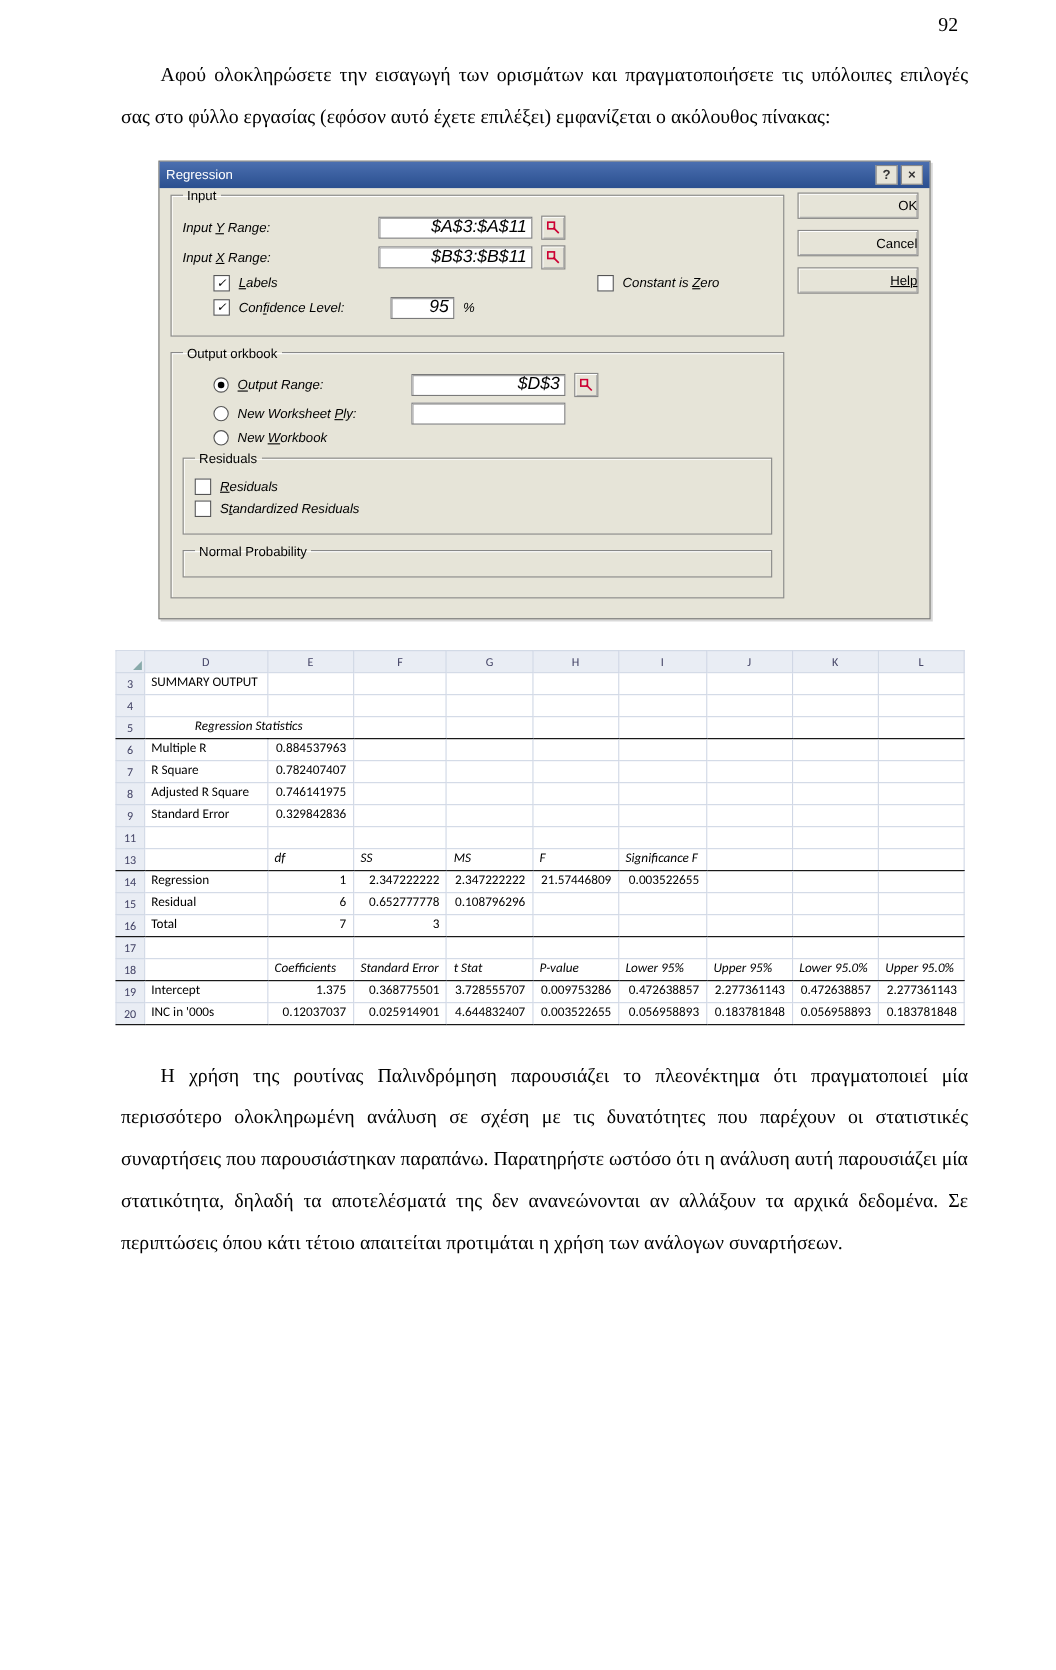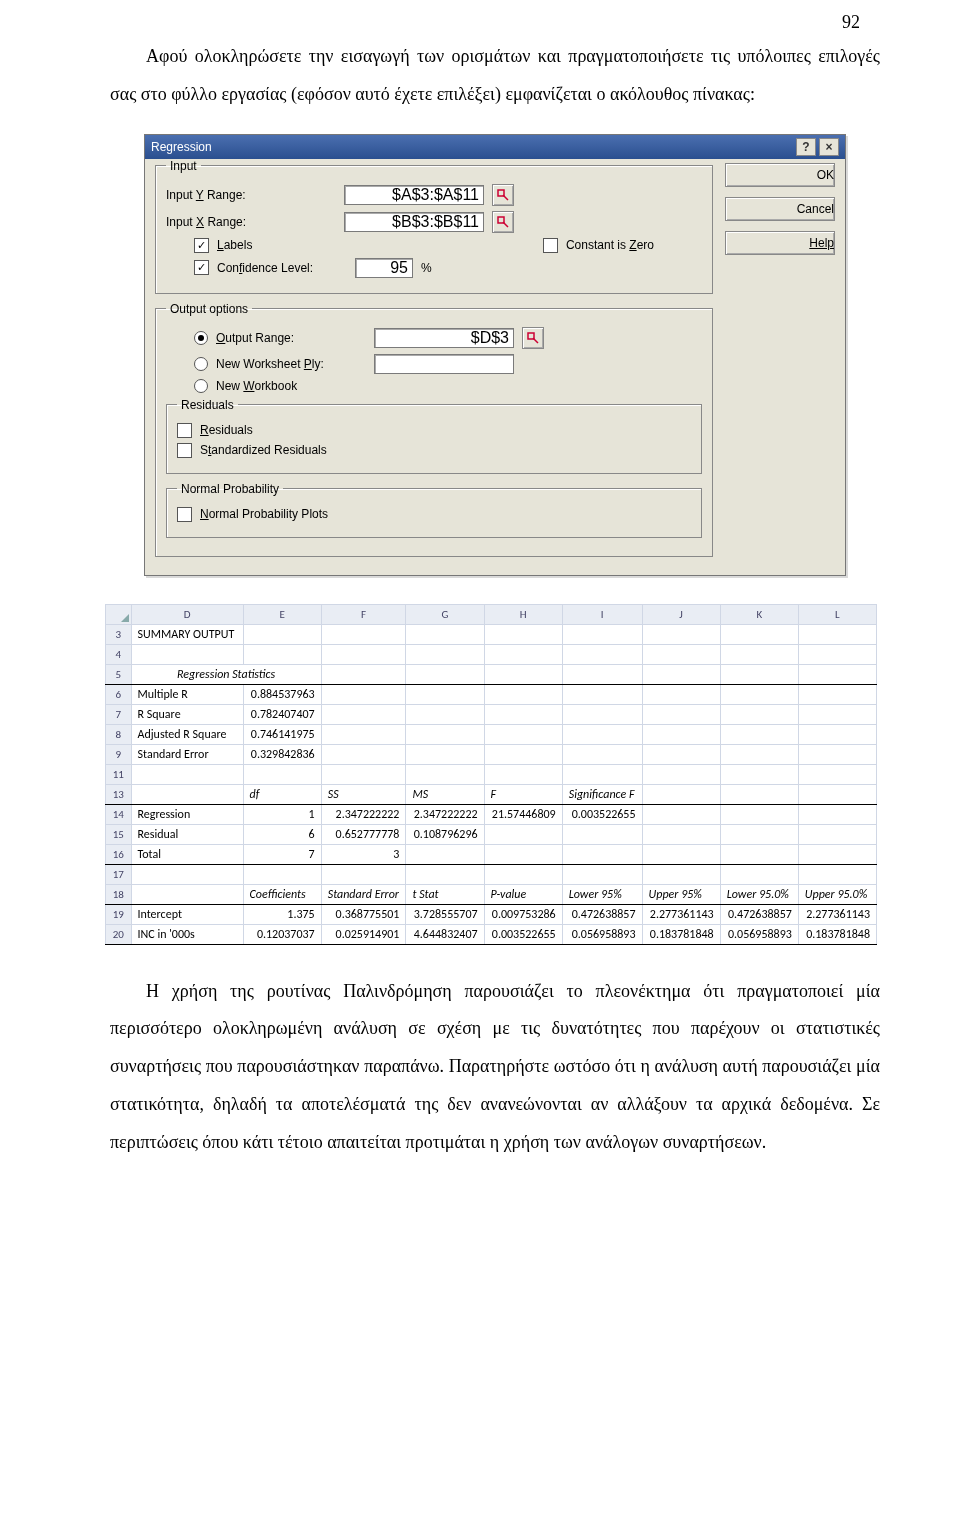--- a/index.html
+++ b/index.html
@@ -9,28 +9,28 @@
     background: #fff;
     width: 960px;
   }
   .page {
     padding: 30px 80px 40px 110px;
     position: relative;
   }
   .page-num {
     position: absolute;
     top: 12px;
-    right: 100px;
+    right: 89px;
     font-size: 18px;
   }
   .body-text {
     font-size: 18px;
     line-height: 2.1;
     text-align: justify;
-    margin: 8px 0 20px 0;
+    margin: 20px 0 20px 0;
   }
   .indent { text-indent: 36px; }
 
   
   .dialog {
     width: 700px;
     margin: 0 auto 28px auto;
     background: #e6e4d8;
     border: 1px solid #777;
     font-family: Verdana, Geneva, sans-serif;
@@ -72,21 +72,21 @@
     line-height: 22px;
     font-size: 12px;
   }
   fieldset {
     border: 1px solid #888;
     margin: 0 0 8px 0;
     padding: 6px 10px 10px 10px;
     box-shadow: inset 1px 1px #fff;
   }
   legend { padding: 0 4px; font-size: 12px; }
-  .row { display: flex; align-items: center; margin: 5px 0; gap: 8px; }
+  .row { display: flex; align-items: center; margin: 5px 0; gap: 8px; font-style: italic; }
   .lbl { width: 170px; }
   .txt {
     background: #fff;
     border: 1px solid #7a7a7a;
     box-shadow: inset 1px 1px #aaa;
     height: 18px;
     padding: 0 4px;
     font-size: 16px;
     flex: 0 0 130px;
     line-height: 18px;
@@ -227,21 +227,21 @@
           <div class="row">
             <span style="width:20px"></span>
             <span class="chk">✓</span>
             <span style="width:130px"><span>Con</span><span class="underline-access">f</span><span>idence Level:</span></span>
             <span class="txt narrow">95</span>
             <span>%</span>
           </div>
         </fieldset>
 
         <fieldset>
-          <legend>Output options</legend>
+          <legend>Output orkbook</legend>
           <div class="row">
             <span style="width:20px"></span>
             <span class="radio checked"></span>
             <span class="lbl" style="width:150px"><span class="underline-access">O</span><span>utput Range:</span></span>
             <span class="txt">$D$3</span>
             <span class="range-btn">
               <svg viewBox="0 0 12 12">
                   <rect x="1" y="1" width="6" height="6" fill="none" stroke="#c03" stroke-width="1.5"></rect>
                   <path d="M6 6 L11 11" stroke="#c03" stroke-width="1.5"></path>
                 </svg>
@@ -270,24 +270,20 @@
                 <div class="row">
                   <span class="chk"></span>
                   <span><span>S</span><span class="underline-access">t</span><span>andardized Residuals</span></span>
                 </div>
               </div>
             </div>
           </fieldset>
 
           <fieldset>
             <legend>Normal Probability</legend>
-            <div class="row">
-              <span class="chk"></span>
-              <span><span class="underline-access">N</span><span>ormal Probability Plots</span></span>
-            </div>
           </fieldset>
         </fieldset>
       </div>
       <div class="right-col">
         <div class="winbtn">OK</div>
         <div class="winbtn">Cancel</div>
         <div class="winbtn"><span class="underline-access">Help</span></div>
       </div>
     </div>
   </div>

